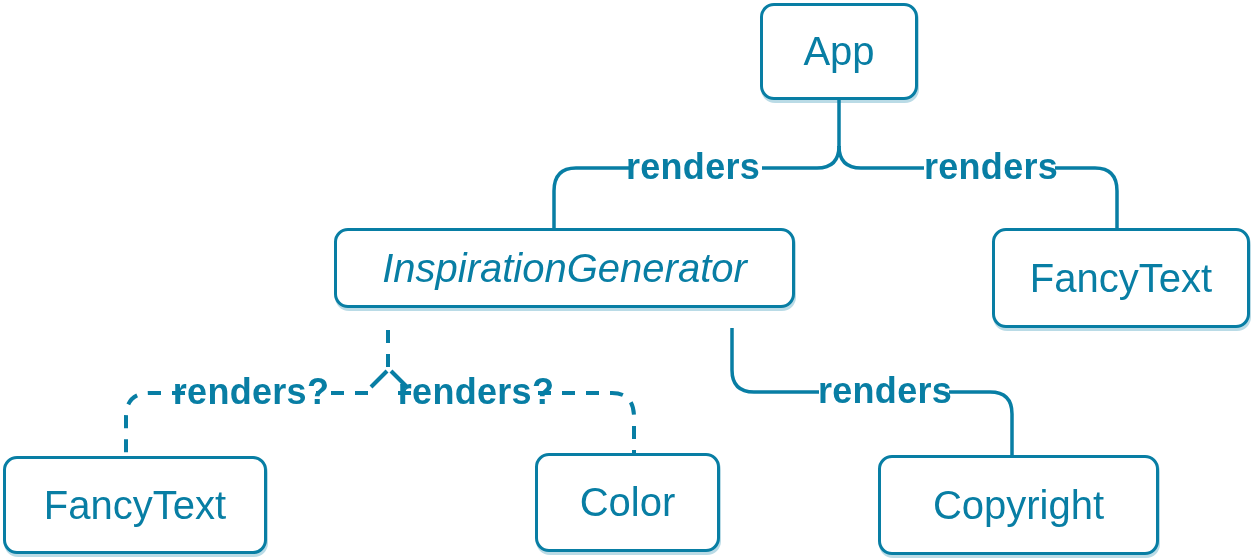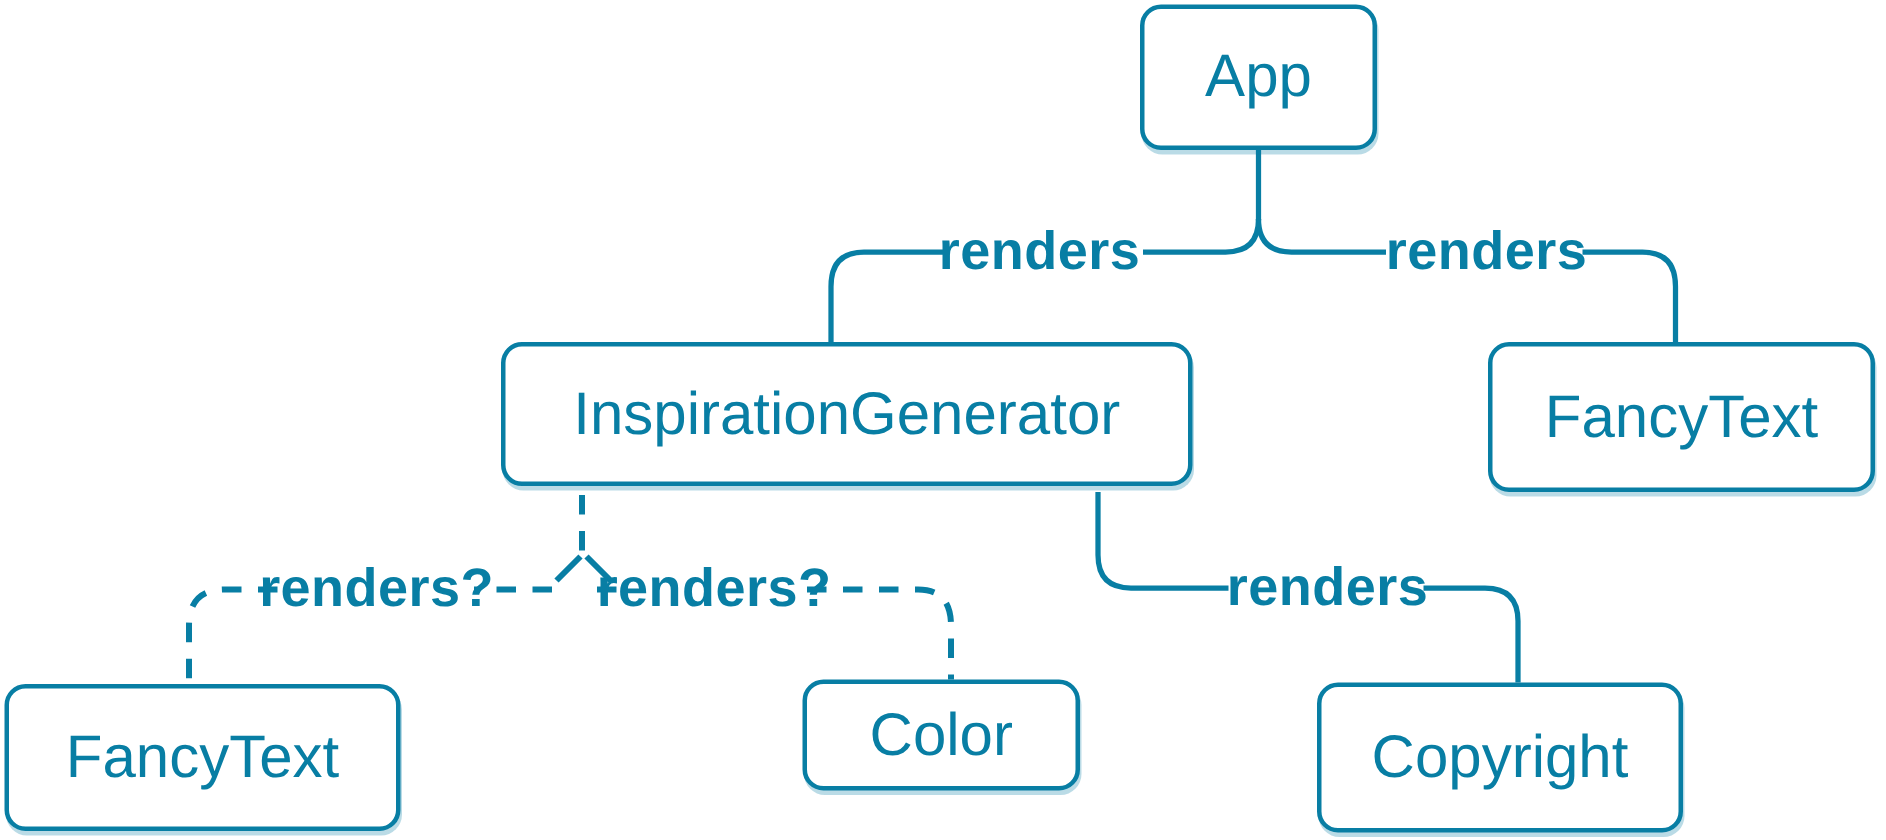--- a/index.html
+++ b/index.html
@@ -74,29 +74,29 @@
 
     <path class="dashed" d="M 368 393 H 316"></path>
     <path class="dashed" d="M 185 393 H 150 Q 126 393 126 417 V 456"></path>
 
     <path class="dashed" d="M 398 393 H 414"></path>
     <path class="dashed" d="M 538 393 H 612 Q 634 393 634 417 V 453"></path>
   </svg>
 
   <div class="node" style="left:760px; top:3px;   width:158px; height:97px;">App</div>
 
-  <div class="node" style="left:334px; top:228px; width:461px; height:96px;">InspirationGenerator</div>
+  <div class="node" style="left:334px; top:228px; width:461px; height:80px;font-style:italic;">InspirationGenerator</div>
 
   <div class="node" style="left:992px; top:228px; width:258px; height:100px;">FancyText</div>
 
   <div class="node" style="left:3px;   top:456px; width:264px; height:98px;">FancyText</div>
 
-  <div class="node" style="left:535px; top:453px; width:185px; height:74px;">Color</div>
+  <div class="node" style="left:535px; top:453px; width:185px; height:99px;">Color</div>
 
-  <div class="node" style="left:878px; top:455px; width:244px; height:100px;">Copyright</div>
+  <div class="node" style="left:878px; top:455px; width:281px; height:100px;">Copyright</div>
 
   <div class="edge-label" style="left:693px; top:167px;">renders</div>
 
   <div class="edge-label" style="left:991px; top:167px;">renders</div>
 
   <div class="edge-label" style="left:251px; top:392px;">renders?</div>
 
   <div class="edge-label" style="left:476px; top:392px;">renders?</div>
 
   <div class="edge-label" style="left:885px; top:391px;">renders</div>

